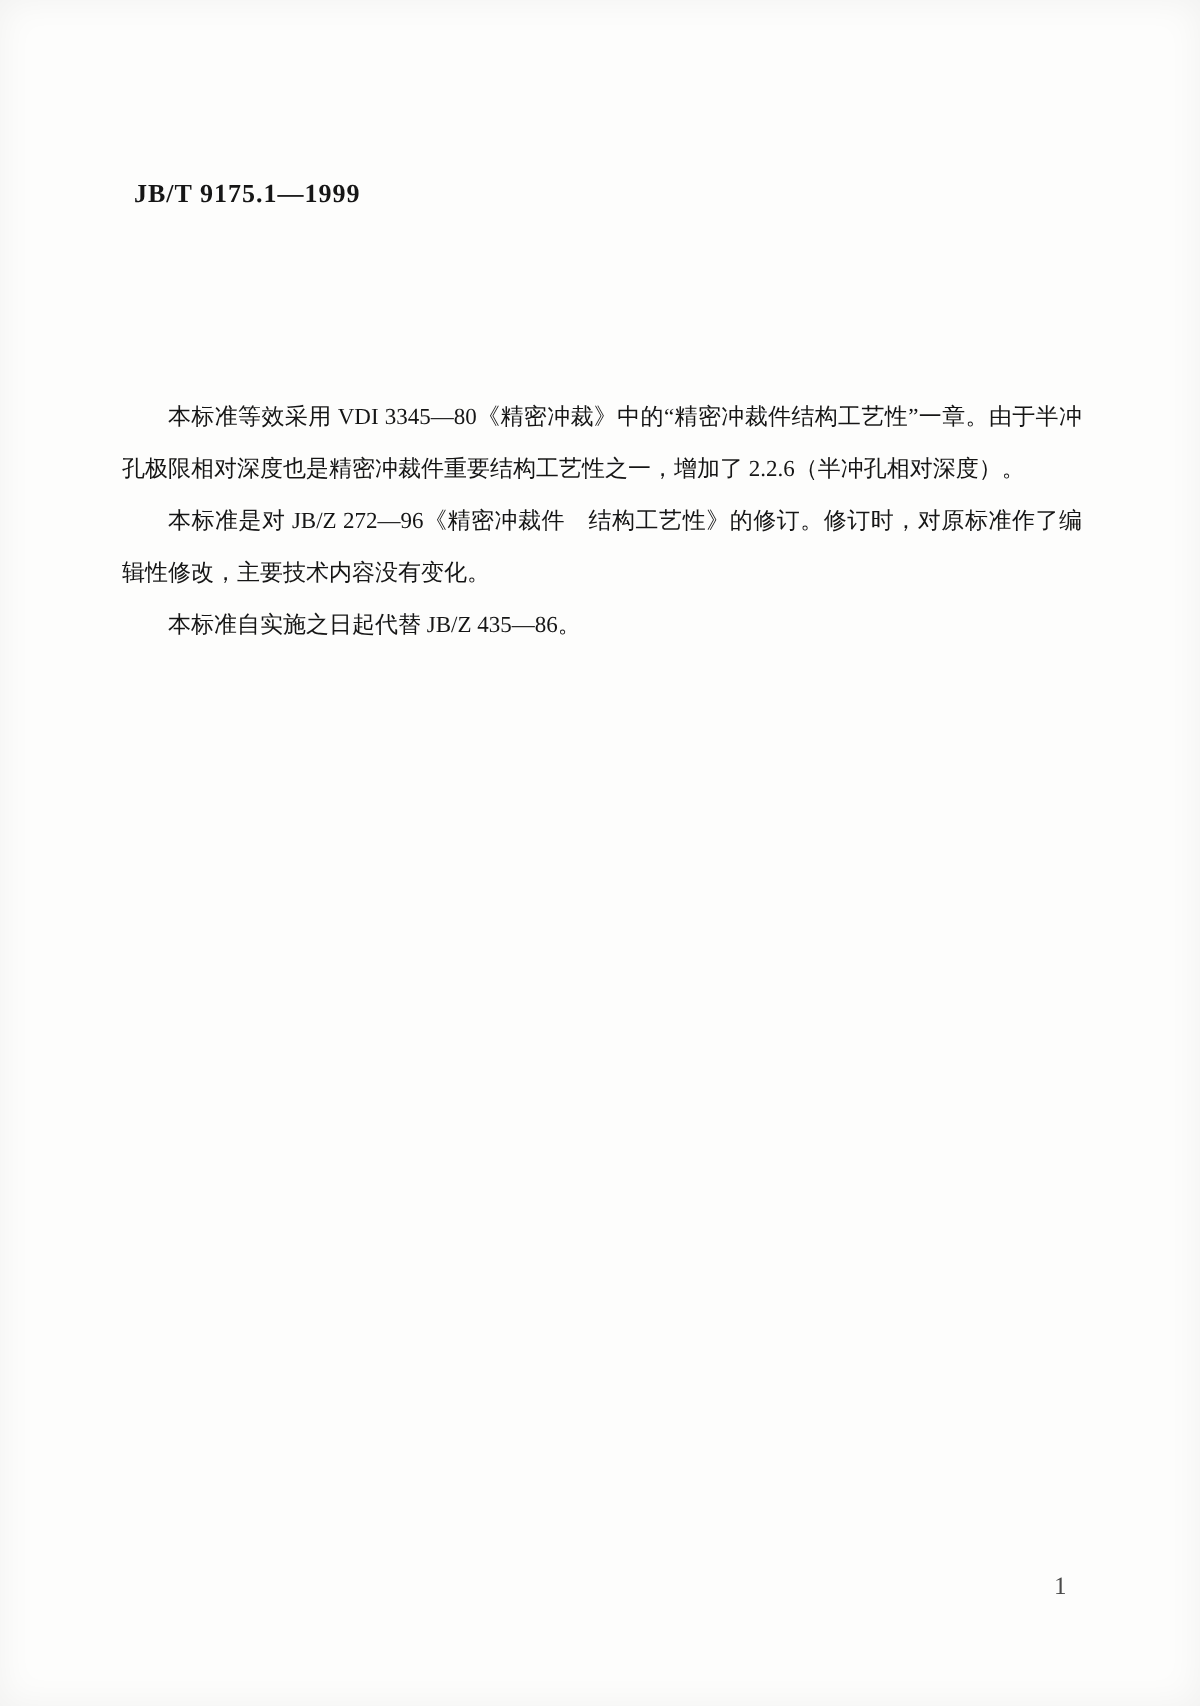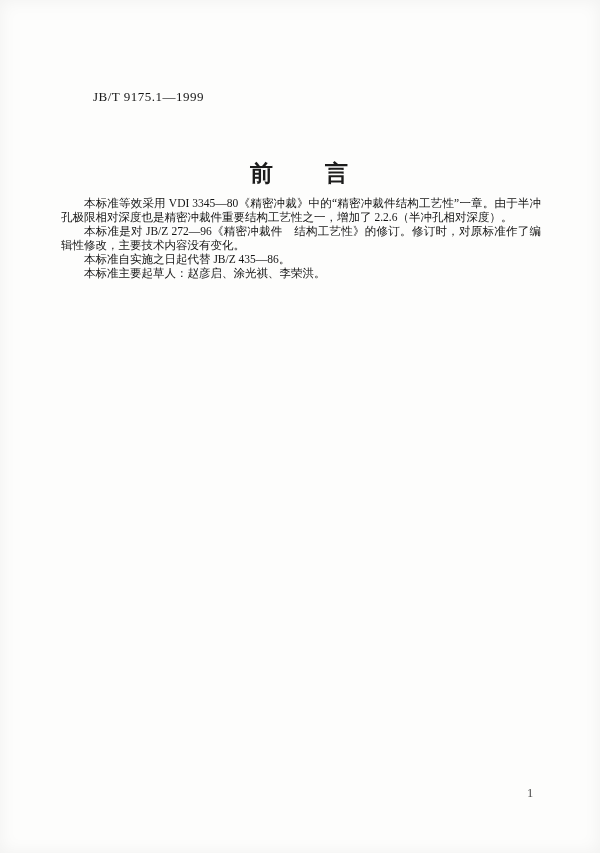--- a/index.html
+++ b/index.html
@@ -16,45 +16,44 @@
     overflow: hidden;
     font-family: "Liberation Serif", serif;
     color: #1a1a1a;
     box-shadow: inset 0 0 18px rgba(0,0,0,0.05);
   }
   .standard-number {
     position: absolute;
     left: 67px;
     top: 89px;
     font-size: 13px;
-    font-weight: normal;
+    font-weight: bold;
     letter-spacing: 0.5px;
     color: #161616;
     white-space: nowrap;
-    margin-left: 26px;
   }
   .doc-title {
     position: absolute;
     left: 0;
     right: 0;
     top: 158px;
     margin: 0;
     text-align: center;
     font-size: 23px;
     font-weight: bold;
     color: #1b1b1b;
     letter-spacing: 2px;
   }
   .body-text {
     position: absolute;
     left: 61px;
     top: 196px;
     width: 480px;
     font-size: 11.5px;
-    line-height: 14px;
+    line-height: 26px;
     text-align: justify;
     color: #151515;
   }
   .body-text p {
     margin: 0;
     text-indent: 2em;
   }
   .page-number {
     position: absolute;
     left: 527px;
@@ -63,24 +62,22 @@
     color: #4a4a4a;
   }
 </style>
 </head>
 <body>
 
 <div class="page">
 
   <div class="standard-number">JB/T 9175.1—1999</div>
 
-  <h1 class="doc-title">前　　言</h1>
 
   <div class="body-text">
     <p>本标准等效采用 VDI 3345—80《精密冲裁》中的“精密冲裁件结构工艺性”一章。由于半冲孔极限相对深度也是精密冲裁件重要结构工艺性之一，增加了 2.2.6（半冲孔相对深度）。</p>
     <p>本标准是对 JB/Z 272—96《精密冲裁件　结构工艺性》的修订。修订时，对原标准作了编辑性修改，主要技术内容没有变化。</p>
     <p>本标准自实施之日起代替 JB/Z 435—86。</p>
-    <p>本标准主要起草人：赵彦启、涂光祺、李荣洪。</p>
   </div>
 
   <div class="page-number">1</div>
 
 </div>
 
 </body></html>

